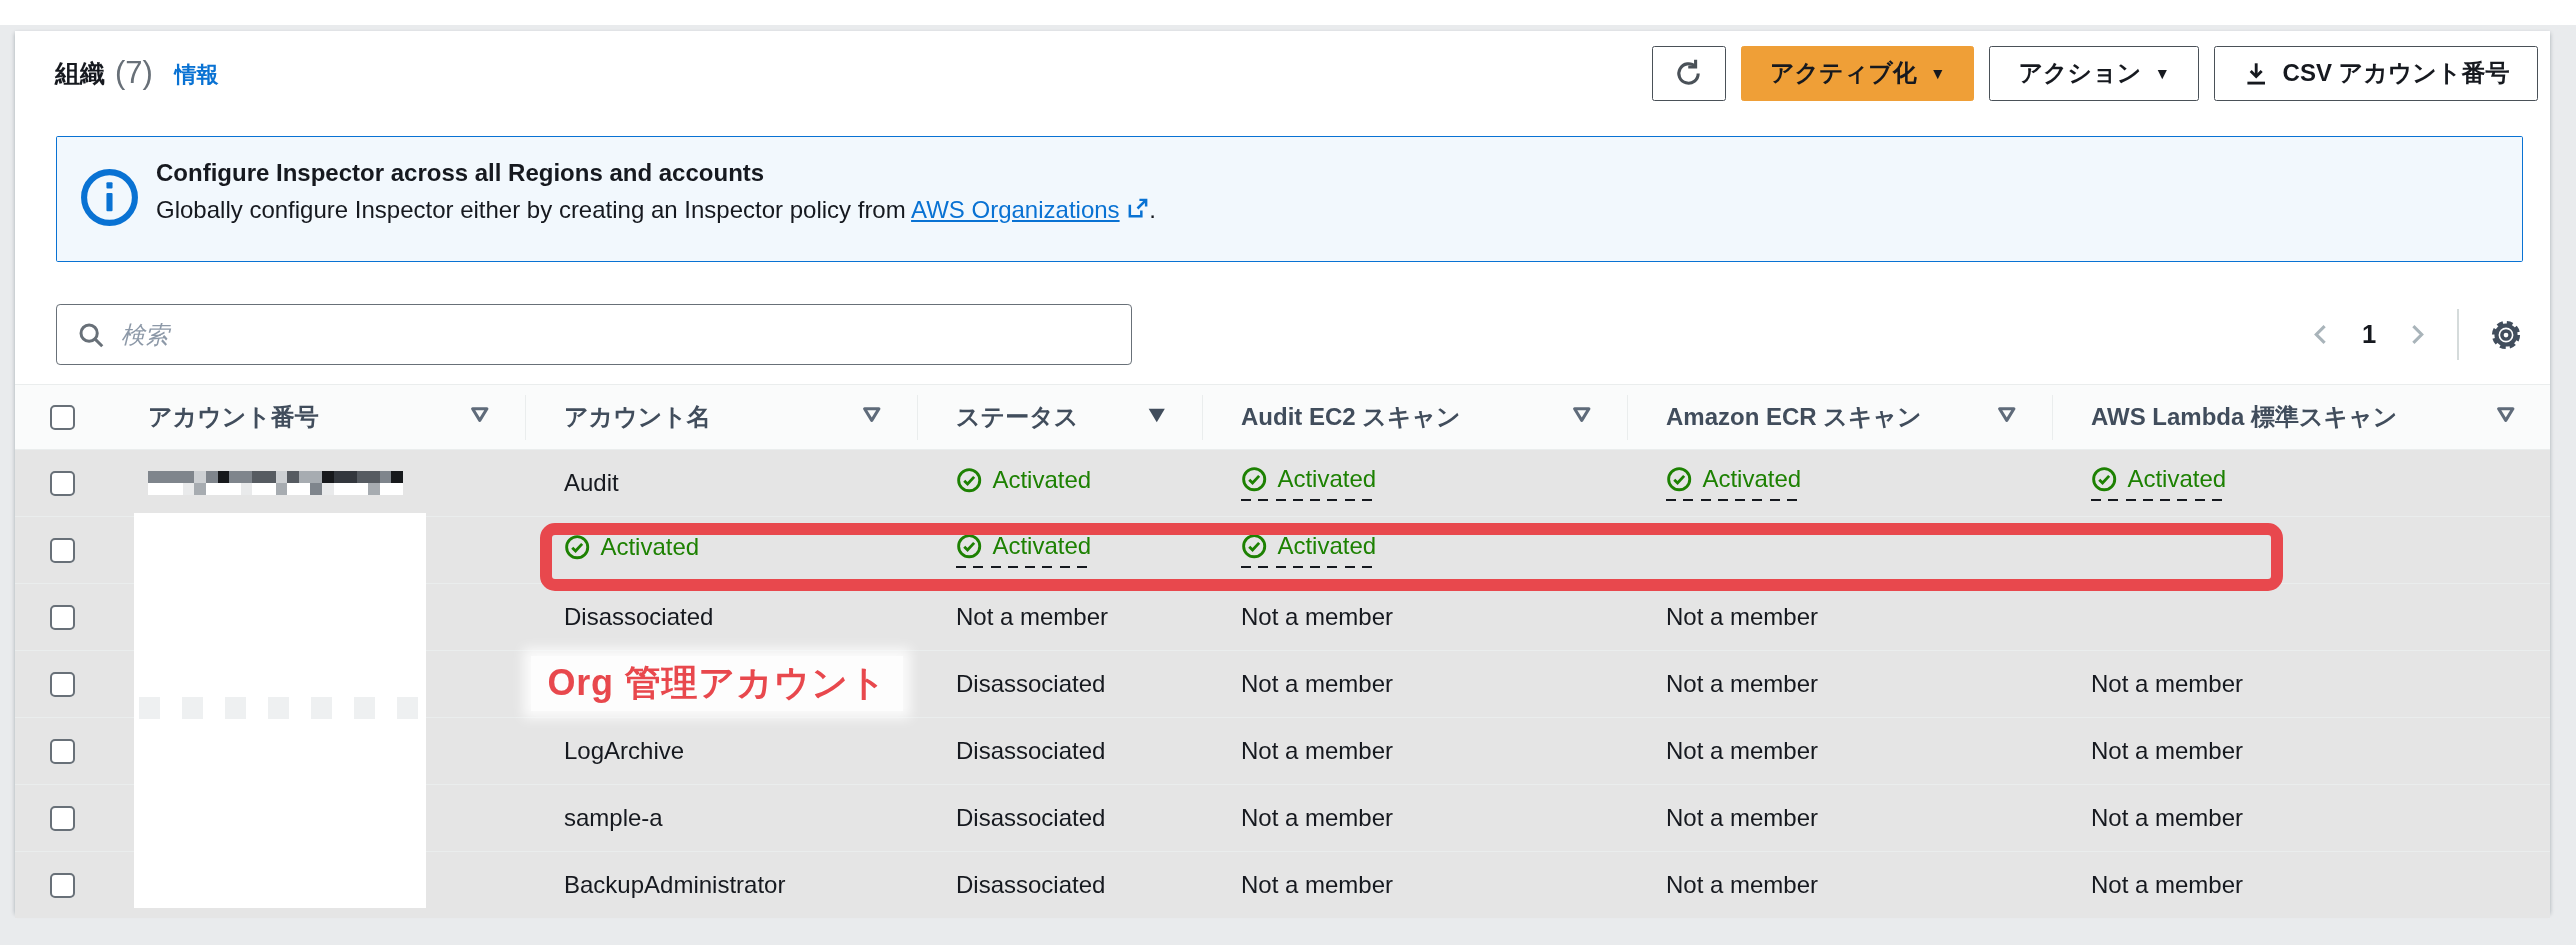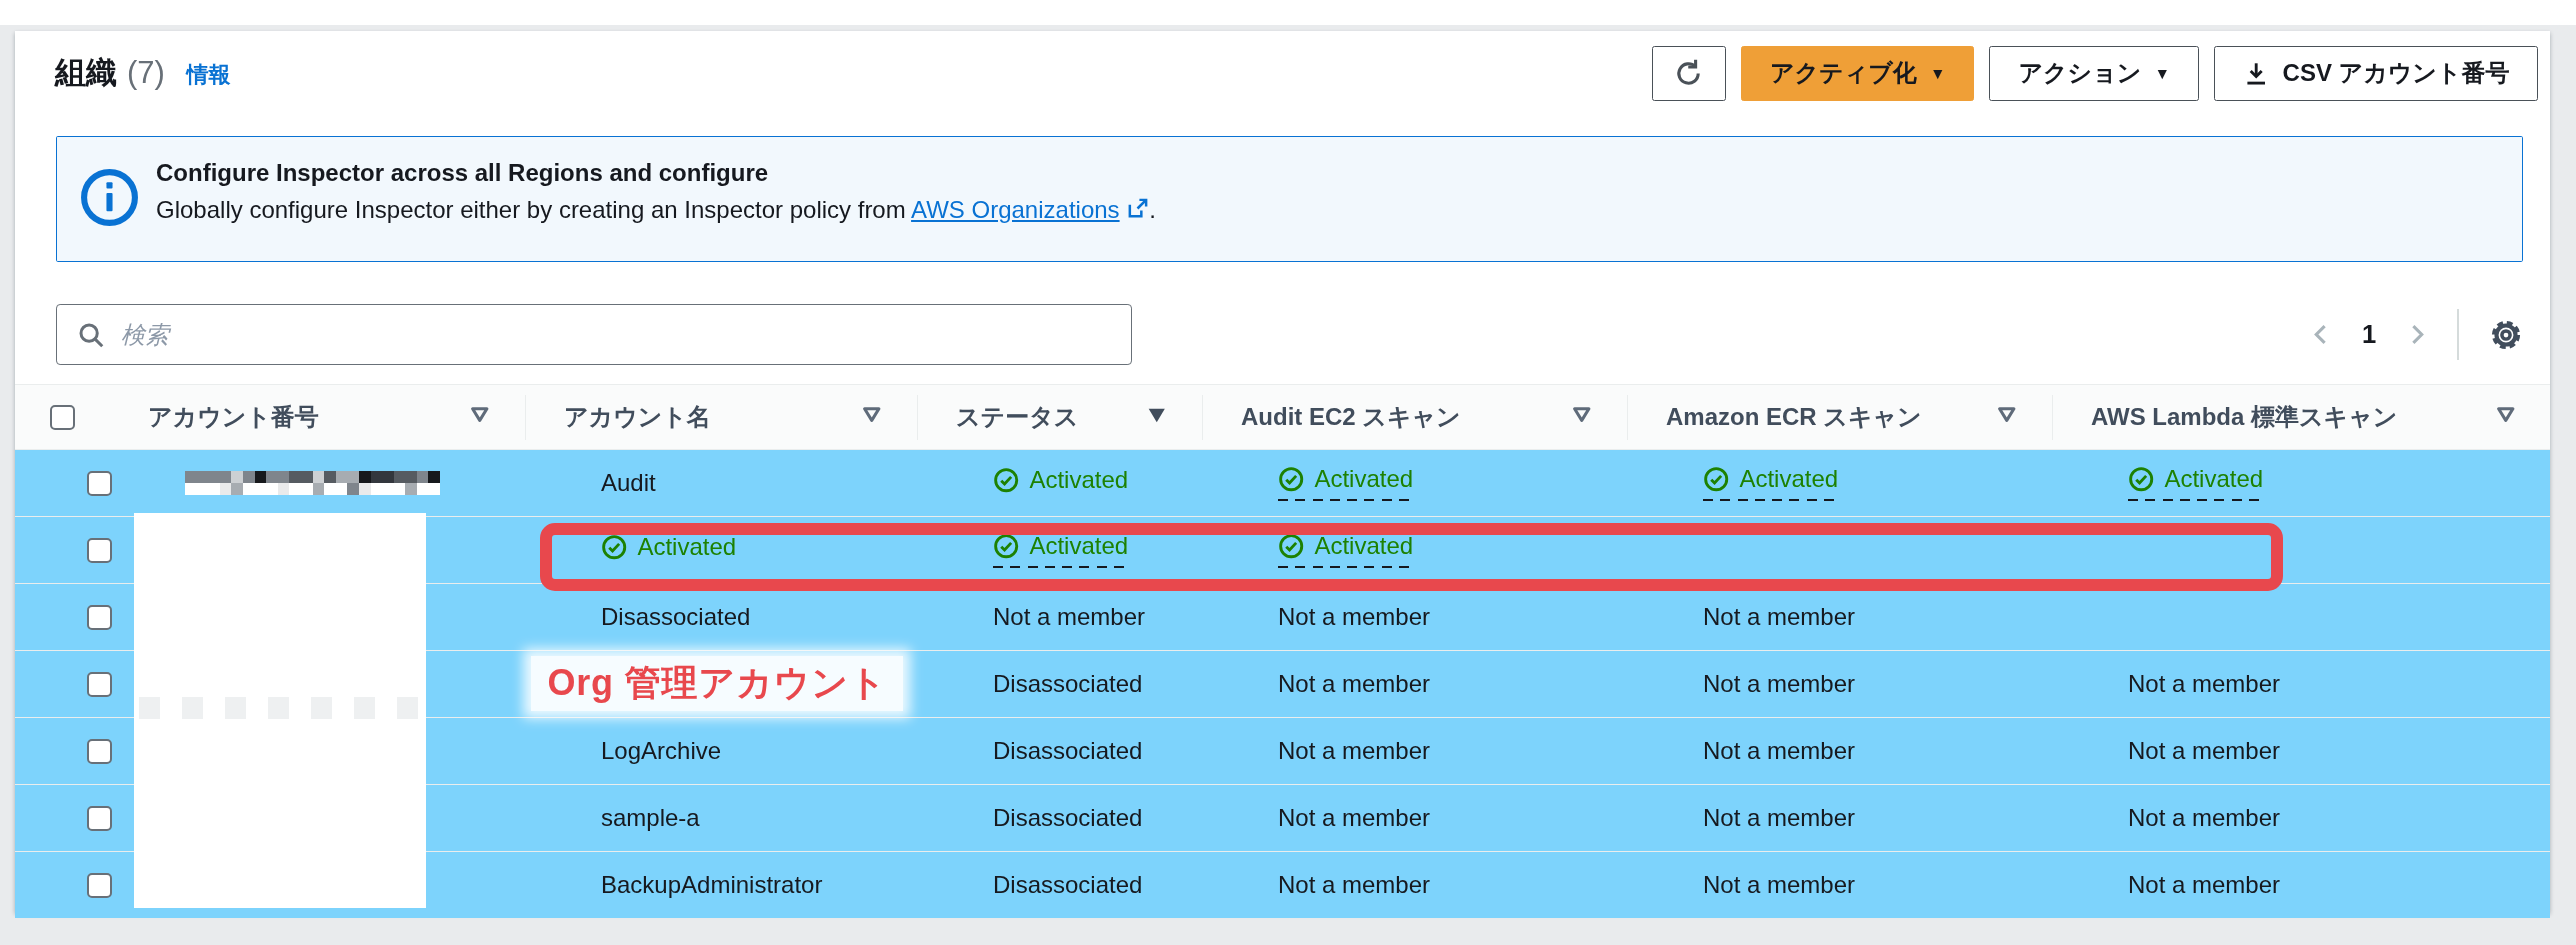--- a/index.html
+++ b/index.html
@@ -11,21 +11,21 @@
     -webkit-font-smoothing:antialiased;
   }
   .top-strip{position:absolute;top:0;left:0;width:100%;height:25px;background:#ffffff;}
   .panel{
     position:absolute;left:15px;top:31px;width:2535px;height:882px;
     background:#ffffff;box-shadow:0 1.7px 4.1px rgba(0,28,36,0.30);
   }
 
   
   .title-row{position:absolute;left:40px;top:13.2px;right:11.6px;height:58px;display:flex;align-items:center;}
-  .page-title{font-size:31px;font-weight:bold;color:#16191f;}
+  .page-title{font-size:25px;font-weight:bold;color:#16191f;}
   .page-count{font-size:31px;font-weight:normal;color:#687078;margin-left:10px;}
   .info-link{font-size:22px;font-weight:bold;color:var(--info-blue);margin-left:21.5px;margin-top:3.3px;cursor:pointer;}
   .btn-group{margin-left:auto;display:flex;gap:15px;align-items:center;}
   .btn{
     height:55px;display:inline-flex;align-items:center;justify-content:center;
     border:1.7px solid #4a5158;background:#fff;border-radius:2.5px;
     font-size:24px;font-weight:bold;color:#16191f;padding:0 28px;box-sizing:border-box;cursor:pointer;
   }
   .btn.icon-only{width:74px;padding:0;}
   .btn.primary{background:var(--primary-orange);border-color:var(--primary-orange);}
@@ -65,21 +65,21 @@
   }
   .th{
     display:flex;align-items:center;justify-content:space-between;
     height:45px;padding:0 35px 0 38px;font-size:24px;font-weight:bold;color:#414d5c;
     border-right:1.7px solid #eaeded;box-sizing:border-box;
   }
   .th:last-child,.th.cb{border-right:none;}
   .th.cb{padding:0;justify-content:center;}
   .trow{
     display:grid;grid-template-columns:95px 416px 392px 285px 425px 425px 498px;
-    height:66px;align-items:center;border-bottom:1.7px solid #eaeded;background:#7dd3fc;padding-left:37px;
+    height:66px;align-items:center;border-bottom:1.7px solid #eaeded;background:#e5e5e5;
   }
   .trow:last-child{border-bottom:none;}
   .td{padding-left:38px;font-size:24px;color:#16191f;white-space:nowrap;}
   .td.cb{padding:0;display:flex;justify-content:center;}
   .checkbox{width:25px;height:25px;border:2.5px solid #687078;border-radius:5px;background:#fff;box-sizing:border-box;cursor:pointer;}
   .chip{display:inline-flex;flex-direction:column;}
   .chip-main{display:inline-flex;align-items:center;gap:10px;}
   .chip.activated .chip-text{color:var(--success-green);}
   .chip.deactivated .chip-text{color:var(--deactivated-gray);}
   .chip.dashed{cursor:pointer;}
@@ -149,21 +149,21 @@
   </div>
 
   <div class="banner">
     <span class="banner-icon">
       <svg width="61" height="61" viewBox="0 0 24 24" fill="none">
         <circle cx="12" cy="12" r="10" stroke="#0972d3" stroke-width="2.4"></circle>
         <rect x="10.8" y="10.2" width="2.4" height="7.2" rx="0.4" fill="#0972d3"></rect>
         <rect x="10.8" y="6" width="2.4" height="2.5" rx="0.4" fill="#0972d3"></rect>
       </svg>
     </span>
-    <div class="banner-title">Configure Inspector across all Regions and configure</div>
+    <div class="banner-title">Configure Inspector across all Regions and accounts</div>
     <div class="banner-body">
       <span>Globally configure Inspector either by creating an Inspector policy from</span>
       <span class="banner-link">AWS Organizations</span><span class="extlink"><svg width="23" height="23" viewBox="0 0 24 24" fill="none" stroke="#0972d3" stroke-width="2.6">
             <path d="M4 8v12h12v-6"></path>
             <path d="M12 12L21 3"></path>
             <path d="M14 3h7v7"></path>
           </svg></span><span>.</span>
     </div>
   </div>
 

